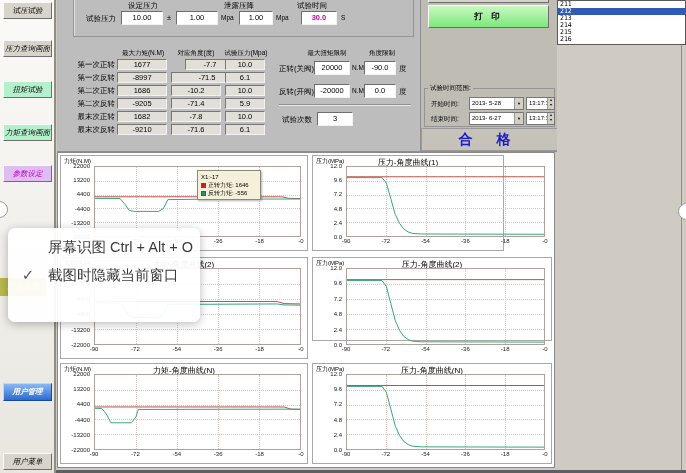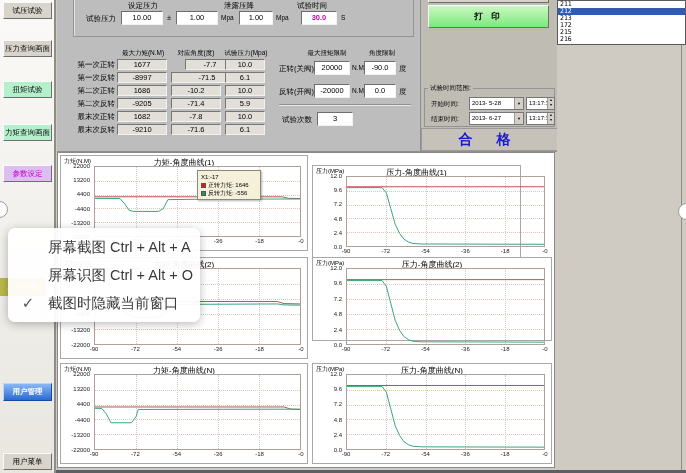--- a/index.html
+++ b/index.html
@@ -2,21 +2,21 @@
 <html><head>
 <meta charset="utf-8">
 <style>
   * { margin:0; padding:0; box-sizing:border-box; }
   html,body { background:#cfcbc3; }
   body { font-family:"Liberation Sans","DejaVu Sans",sans-serif; }
   #app { position:relative; width:686px; height:473px; background:#cfcbc3; overflow:hidden; color:#000; }
 
   
   .sidebar { position:absolute; left:0; top:0; width:56px; height:473px;
-    background:linear-gradient(180deg,#fbfaf8,#e8e6df); border-right:2px solid #8f8d86; z-index:1; }
+    background:linear-gradient(180deg,#fbfaf8,#e8e6df); border-right:2px solid #8f8d86; z-index:1;font-style:italic; }
   .sb { position:absolute; left:3px; width:49px; height:17px; font-size:7.5px; text-align:center;
     line-height:15px; background:#d8d4cc; border:1px solid; border-color:#fafafa #6e6e6e #6e6e6e #fafafa;
     cursor:default; white-space:nowrap; overflow:hidden; }
   .sb.mint { background:#b4f0cc; }
   .sb.purple { background:#ddbdf2; color:#c400c4; }
   .sb.blue { background:linear-gradient(180deg,#8ab8f6,#2a6ad0); color:#fff; font-weight:bold;
     border-color:#bcd6f8 #174a9e #174a9e #bcd6f8; }
   .factory { position:absolute; left:0; top:278px; width:46px; height:18px; background:#b9b94a;
     color:#e9e98d; font-size:8px; line-height:18px; text-align:center; }
 
@@ -213,30 +213,29 @@
         <span class="ud"><span>▲</span><br><span>▼</span></span>
       </div>
     </div>
     <div class="verdict">合 格</div>
   </div>
 
   <div class="rlist">
     <div class="li">211</div>
     <div class="li sel">212</div>
     <div class="li">213</div>
-    <div class="li">172</div>
+    <div class="li">214</div>
     <div class="li">215</div>
     <div class="li">216</div>
   </div>
 
   <div class="charts">
 
     <div class="chart-cell" style="left:2px;top:2px;width:248px;height:96px">
       <div class="chart-ylabel">力矩(N.M)</div>
-      <div class="chart-title">力矩-角度曲线(1)</div>
       <div class="yticks" style="top: 10px; height: 71px;">
           <div class="ytick" style="top: 0%;">22000</div>
           <div class="ytick" style="top: 20%;">13200</div>
           <div class="ytick" style="top: 40%;">4400</div>
           <div class="ytick" style="top: 60%;">-4400</div>
           <div class="ytick" style="top: 80%;">-13200</div>
           <div class="ytick" style="top: 100%;">-22000</div>
         </div>
       <div class="plot" style="left: 33px; top: 10px; width: 207px; height: 71px;">
           <div class="vgrid" style="left: 20%;"></div>
@@ -266,21 +265,21 @@
           <span class="swatch" style="background: rgb(204, 32, 32);"></span>
           <span>正转力矩: 1646</span>
         </div>
         <div class="trow">
           <span class="swatch" style="background: rgb(46, 144, 96);"></span>
           <span>反转力矩: -556</span>
         </div>
       </div>
     </div>
 
-    <div class="chart-cell" style="left:254px;top:12px;width:209px;height:96px">
+    <div class="chart-cell" style="left:254px;top:2px;width:192px;height:96px">
       <div class="chart-ylabel">压力(MPa)</div>
       <div class="chart-title">压力-角度曲线(1)</div>
       <div class="yticks" style="top: 10px; height: 71px;">
           <div class="ytick" style="top: 0%;">12.0</div>
           <div class="ytick" style="top: 20%;">9.6</div>
           <div class="ytick" style="top: 40%;">7.2</div>
           <div class="ytick" style="top: 60%;">4.8</div>
           <div class="ytick" style="top: 80%;">2.4</div>
           <div class="ytick" style="top: 100%;">0.0</div>
         </div>
@@ -445,24 +444,20 @@
           <div class="xtick" style="left: 60%;">-36</div>
           <div class="xtick" style="left: 80%;">-18</div>
           <div class="xtick" style="left: 100%;">-0</div>
         </div>
     </div>
   </div>
 
   <div class="cmenu">
     <div class="mitem">
       <span class="mcheck"></span>
-      <span>屏幕截图 Ctrl + Alt + A</span>
-    </div>
-    <div class="mitem">
-      <span class="mcheck"></span>
       <span>屏幕识图 Ctrl + Alt + O</span>
     </div>
     <div class="mitem">
       <span class="mcheck">✓</span>
       <span>截图时隐藏当前窗口</span>
     </div>
   </div>
 
   <div class="vline-right"></div>
   <div class="edge-circle" style="left:-9px;top:201px"></div>

